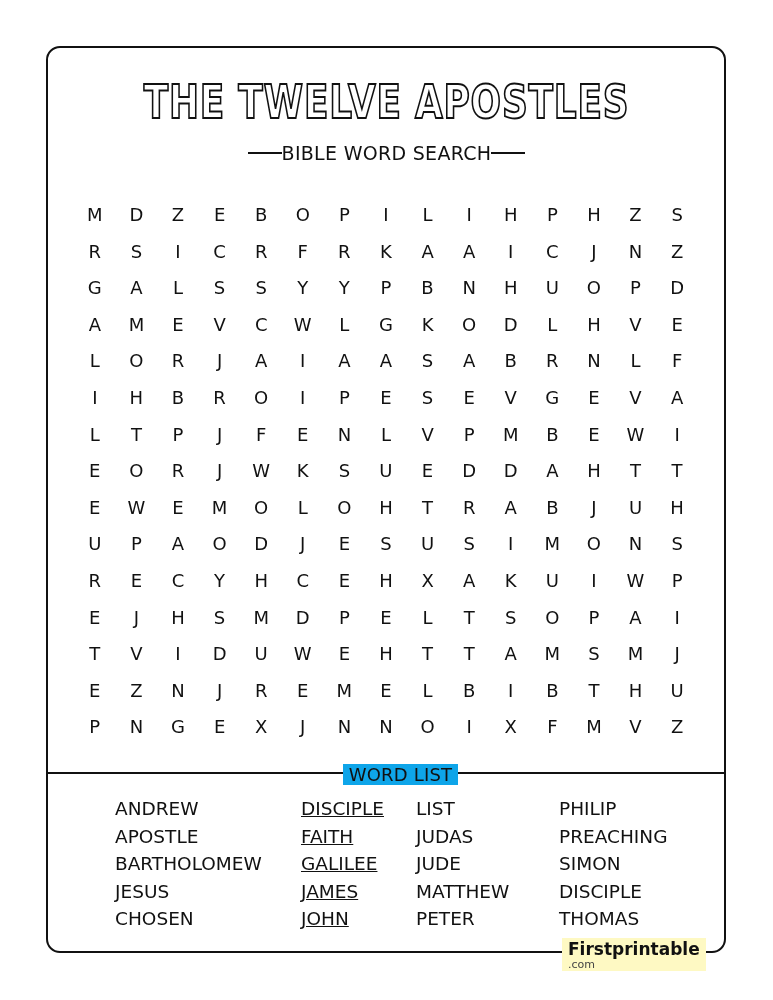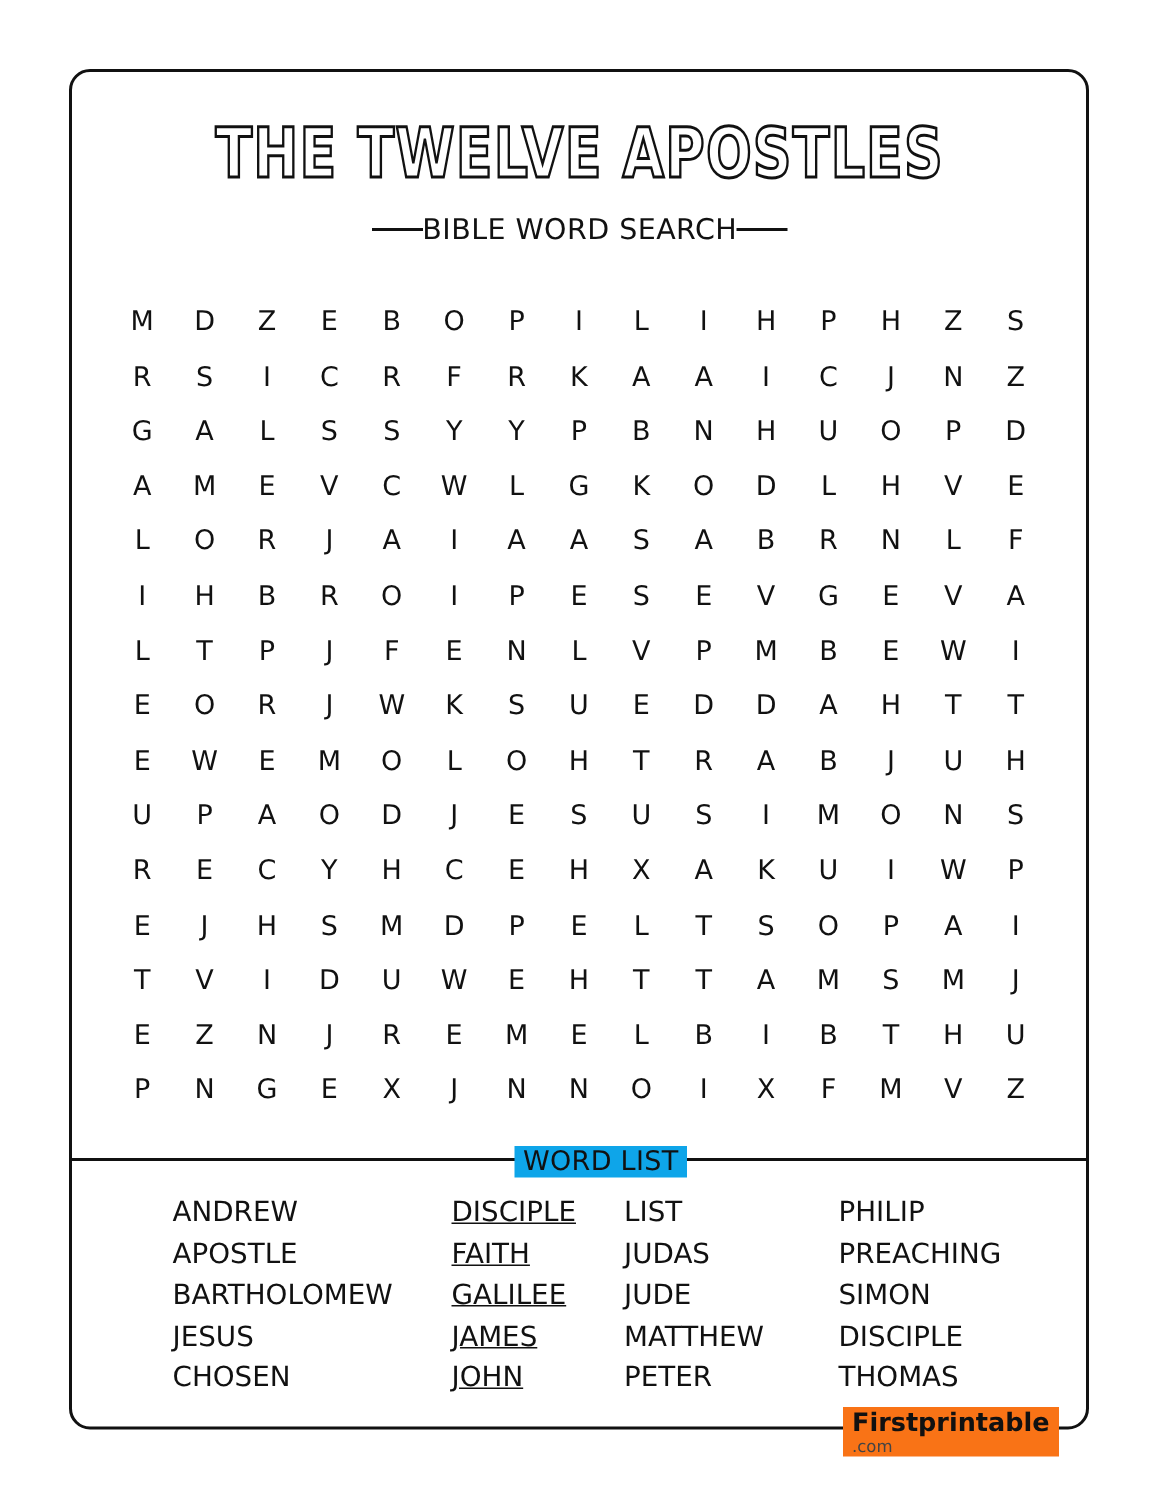--- a/index.html
+++ b/index.html
@@ -120,21 +120,21 @@
       font-family: "DejaVu Sans", sans-serif;
       font-size: 18.5px;
       line-height: 27.5px;
       color: #111111;
       white-space: nowrap;
     }
     .brand {
       position: absolute;
       left: 562px;
       top: 938px;
-      background: #f97316;
+      background: #fef9c3;
       padding: 0 6px;
       text-align: right;
     }
     .brand-name {
       font-family: "DejaVu Sans", sans-serif;
       font-weight: bold;
       font-size: 17px;
       line-height: 22px;
       color: #111111;
       display: block;

